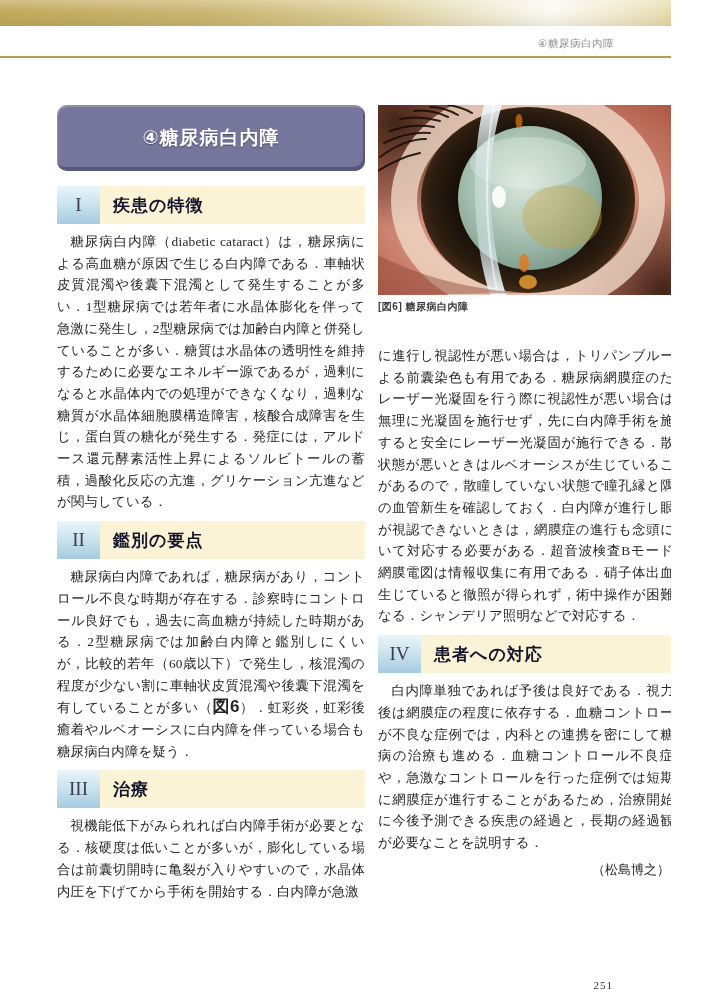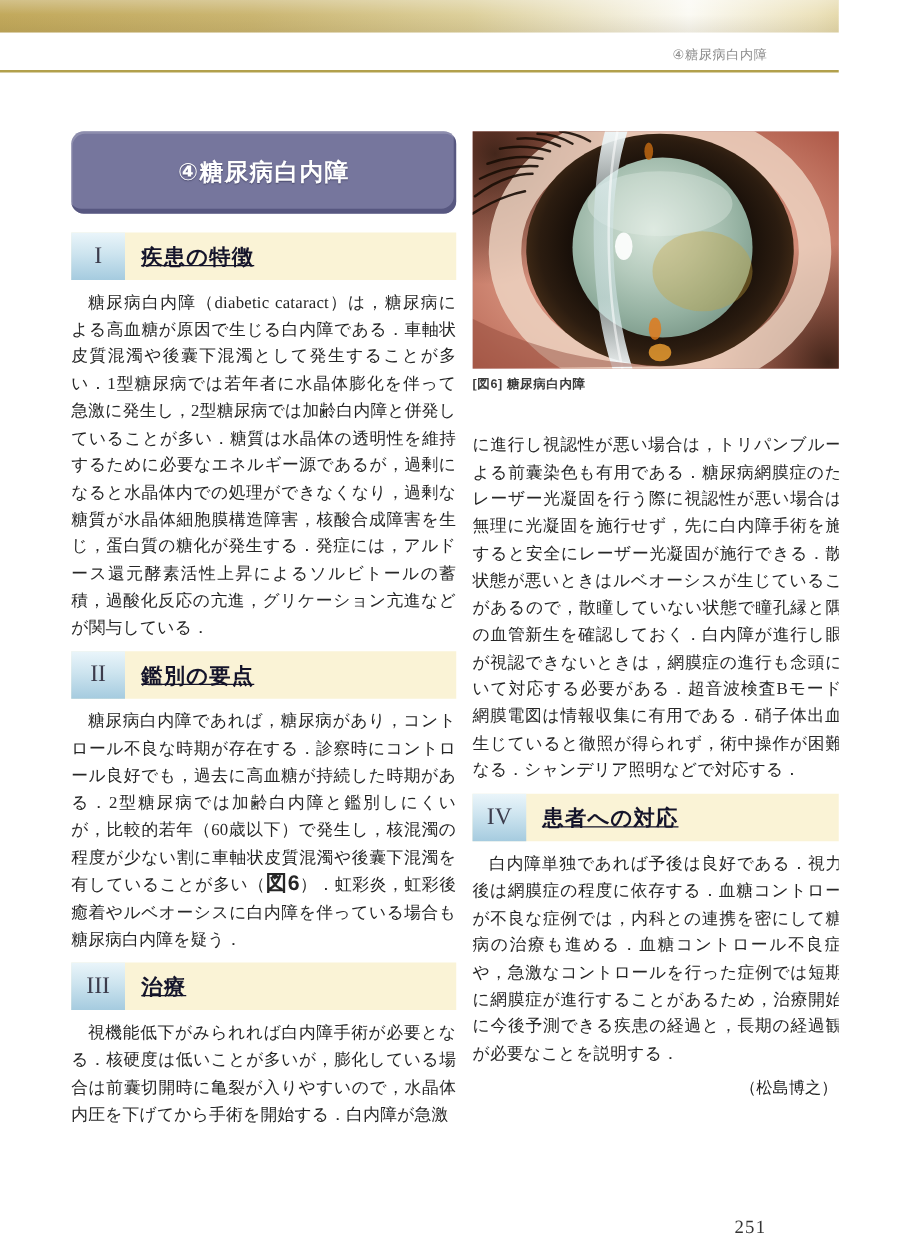--- a/index.html
+++ b/index.html
@@ -26,38 +26,38 @@
     display:flex;align-items:center;justify-content:center;margin-bottom:15px;}
   .title-badge span{font-family:"Liberation Sans","DejaVu Sans",sans-serif;font-weight:bold;
     font-size:19px;color:#ffffff;letter-spacing:1px;text-shadow:0 1px 1px rgba(40,40,70,.6);}
 
   
   .sec-head{display:flex;align-items:stretch;height:38px;background:#faf3d6;margin:8px 0 7px;}
   .sec-head .numeral{width:43px;flex:0 0 43px;display:flex;align-items:center;justify-content:center;
     background:linear-gradient(to bottom,#eaf5fa 0%,#cde4ef 45%,#a5cbdf 100%);
     font-size:19px;color:#3c3c4c;font-family:"Liberation Serif",serif;}
   .sec-head .sec-title{display:flex;align-items:center;padding-left:13px;font-size:17px;font-weight:bold;
-    color:#14142a;letter-spacing:1px;text-decoration:underline;}
+    color:#14142a;letter-spacing:1px;}
 
   
   p.body{margin:0 0 7px;font-size:13.4px;line-height:21.7px;text-align:justify;
     text-justify:inter-ideograph;letter-spacing:.2px;}
   p.body.indent{text-indent:1em;}
   p.body b{font-family:"Liberation Sans","DejaVu Sans",sans-serif;font-size:17px;}
   .author-line{margin-top:2px;text-align:right;padding-right:18px;
     font-family:"Liberation Sans","DejaVu Sans",sans-serif;font-size:13px;color:#222;}
 
   
   .figure-wrap{width:294px;margin-bottom:6px;}
   .figure-img{display:block;width:294px;height:190px;background:#caa;overflow:hidden;}
   .figure-caption{margin:5px 0 31px;font-family:"Liberation Sans","DejaVu Sans",sans-serif;
     font-size:10px;font-weight:bold;color:#3a3a3a;letter-spacing:.5px;}
 
   
-  .page-number{position:absolute;bottom:9px;right:58px;font-size:15px;color:#333;letter-spacing:1px;}
+  .page-number{position:absolute;bottom:9px;right:58px;font-size:11px;color:#333;letter-spacing:1px;}
 </style>
 </head>
 <body>
 
 <div class="page">
 
   <div class="top-bar"></div>
   <div class="running-head">④糖尿病白内障</div>
   <div class="gold-rule"></div>
 

